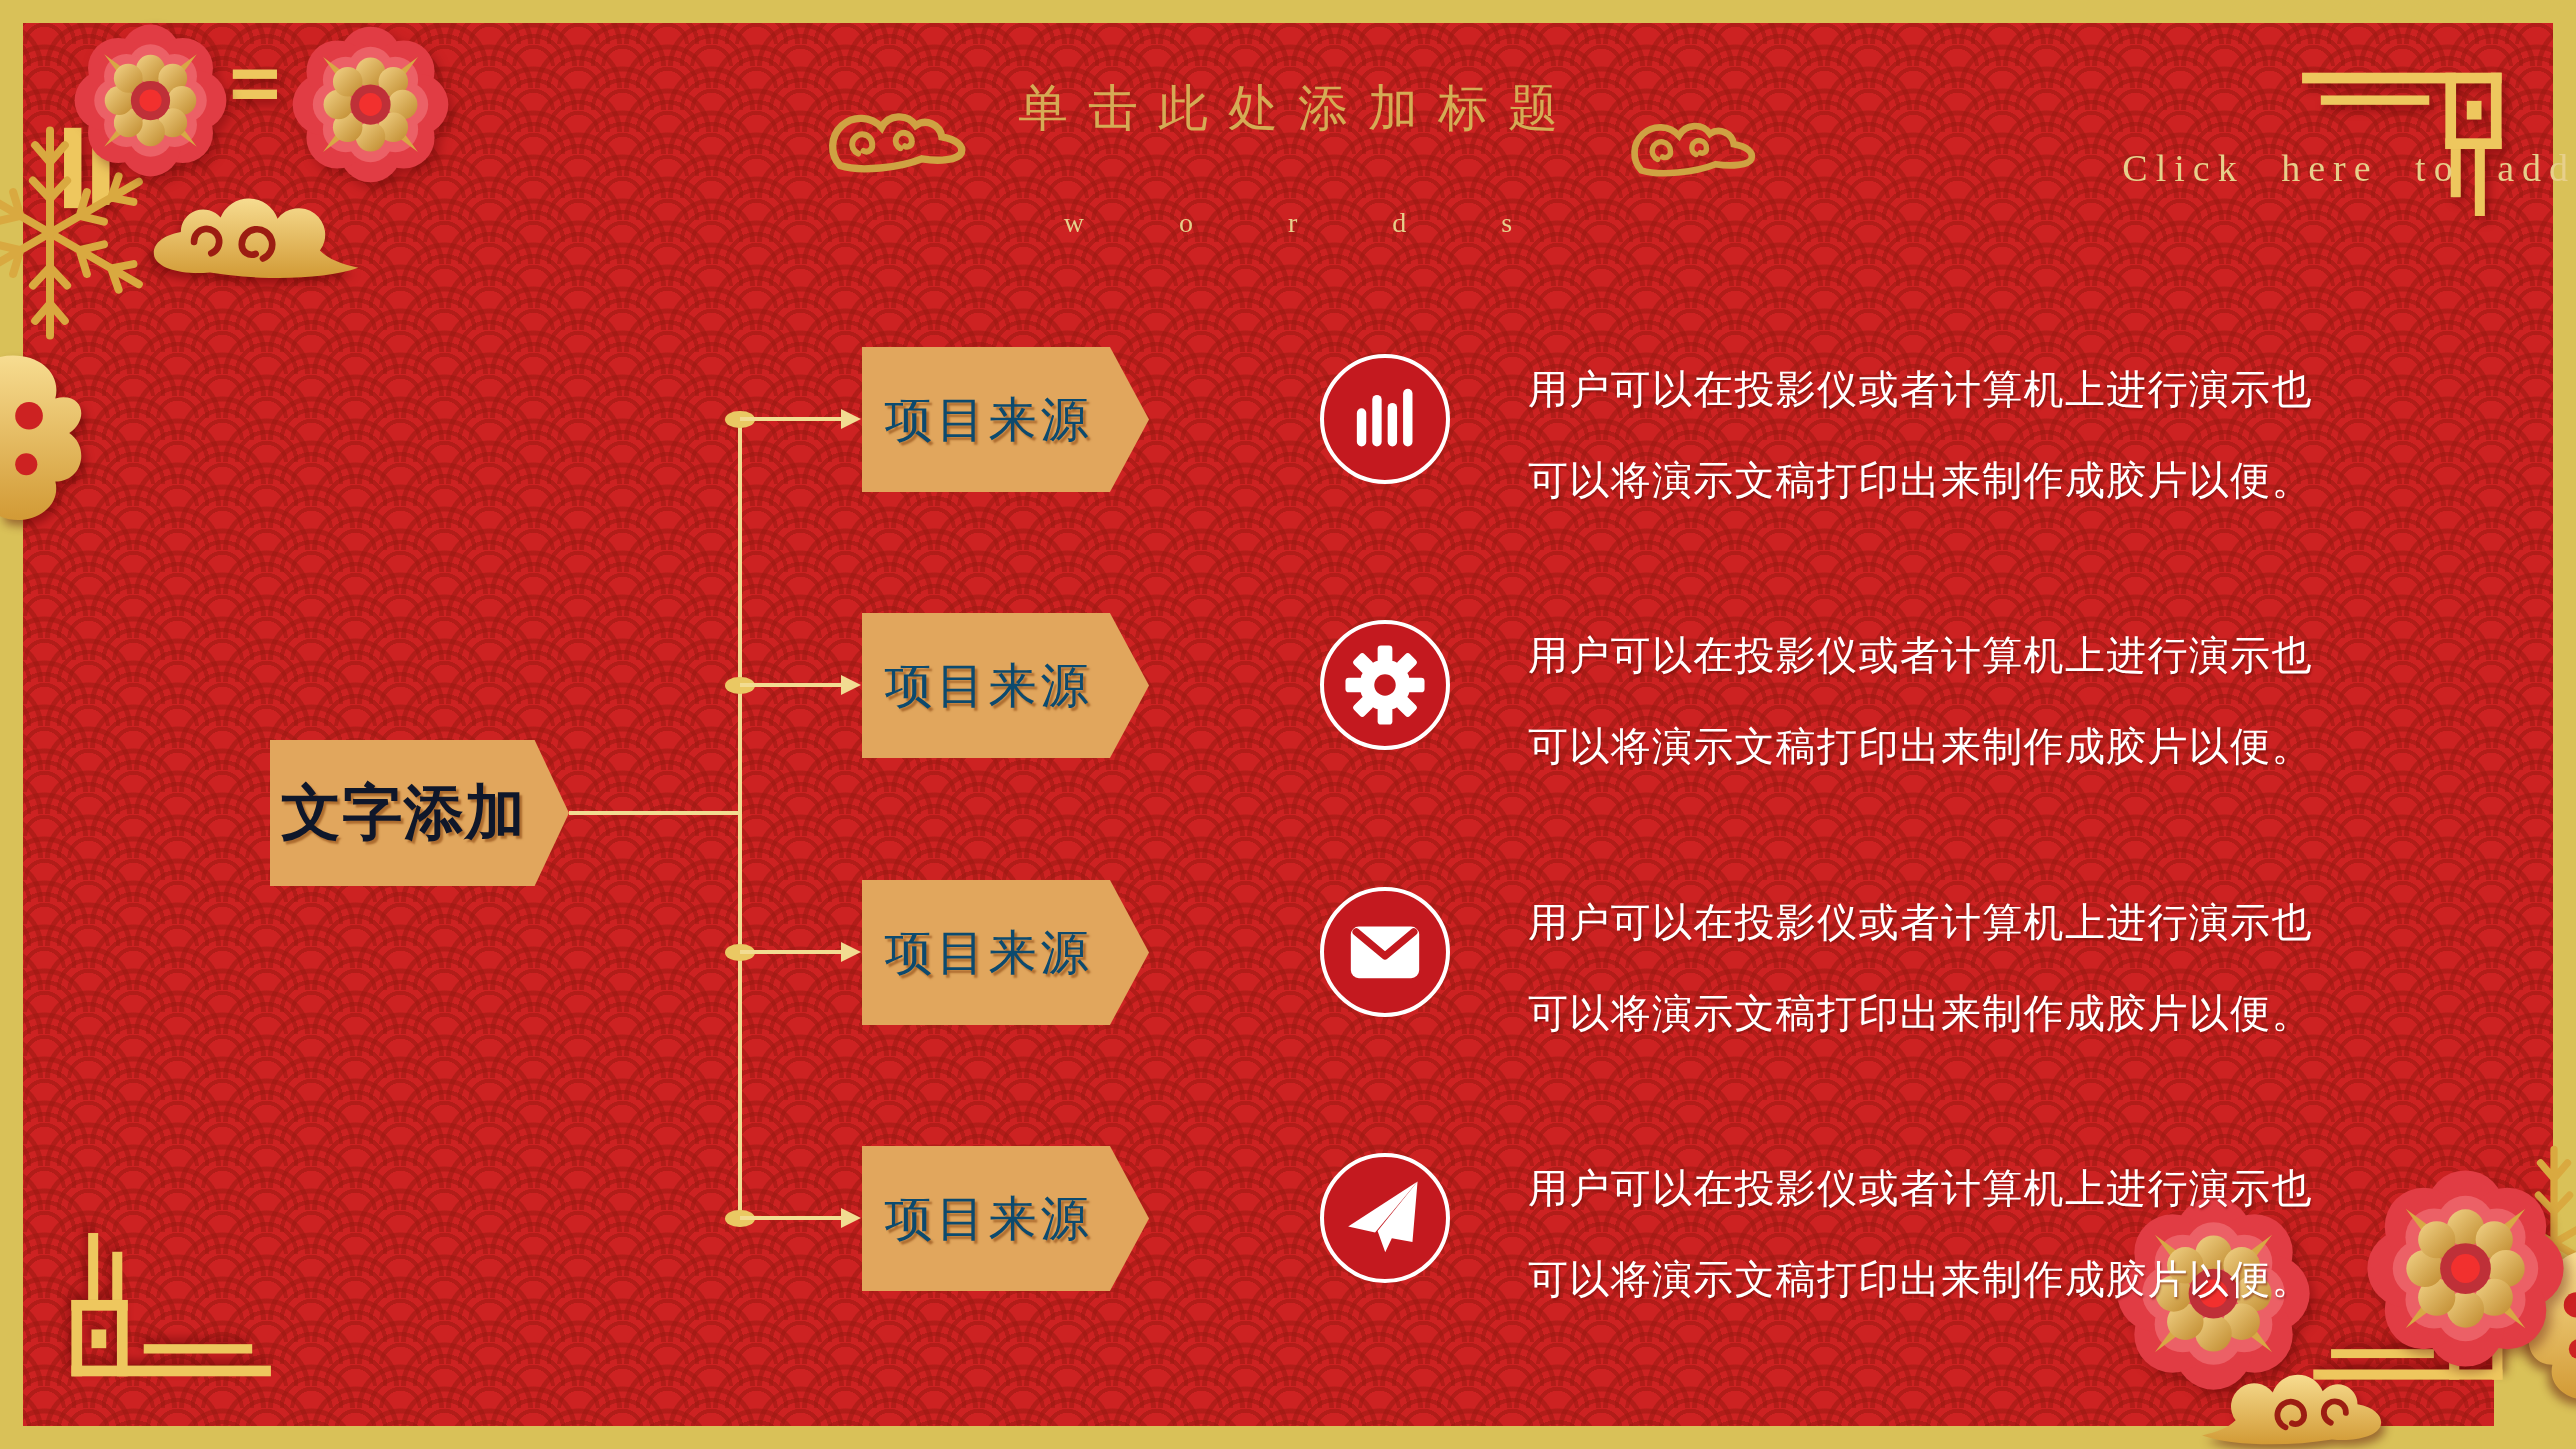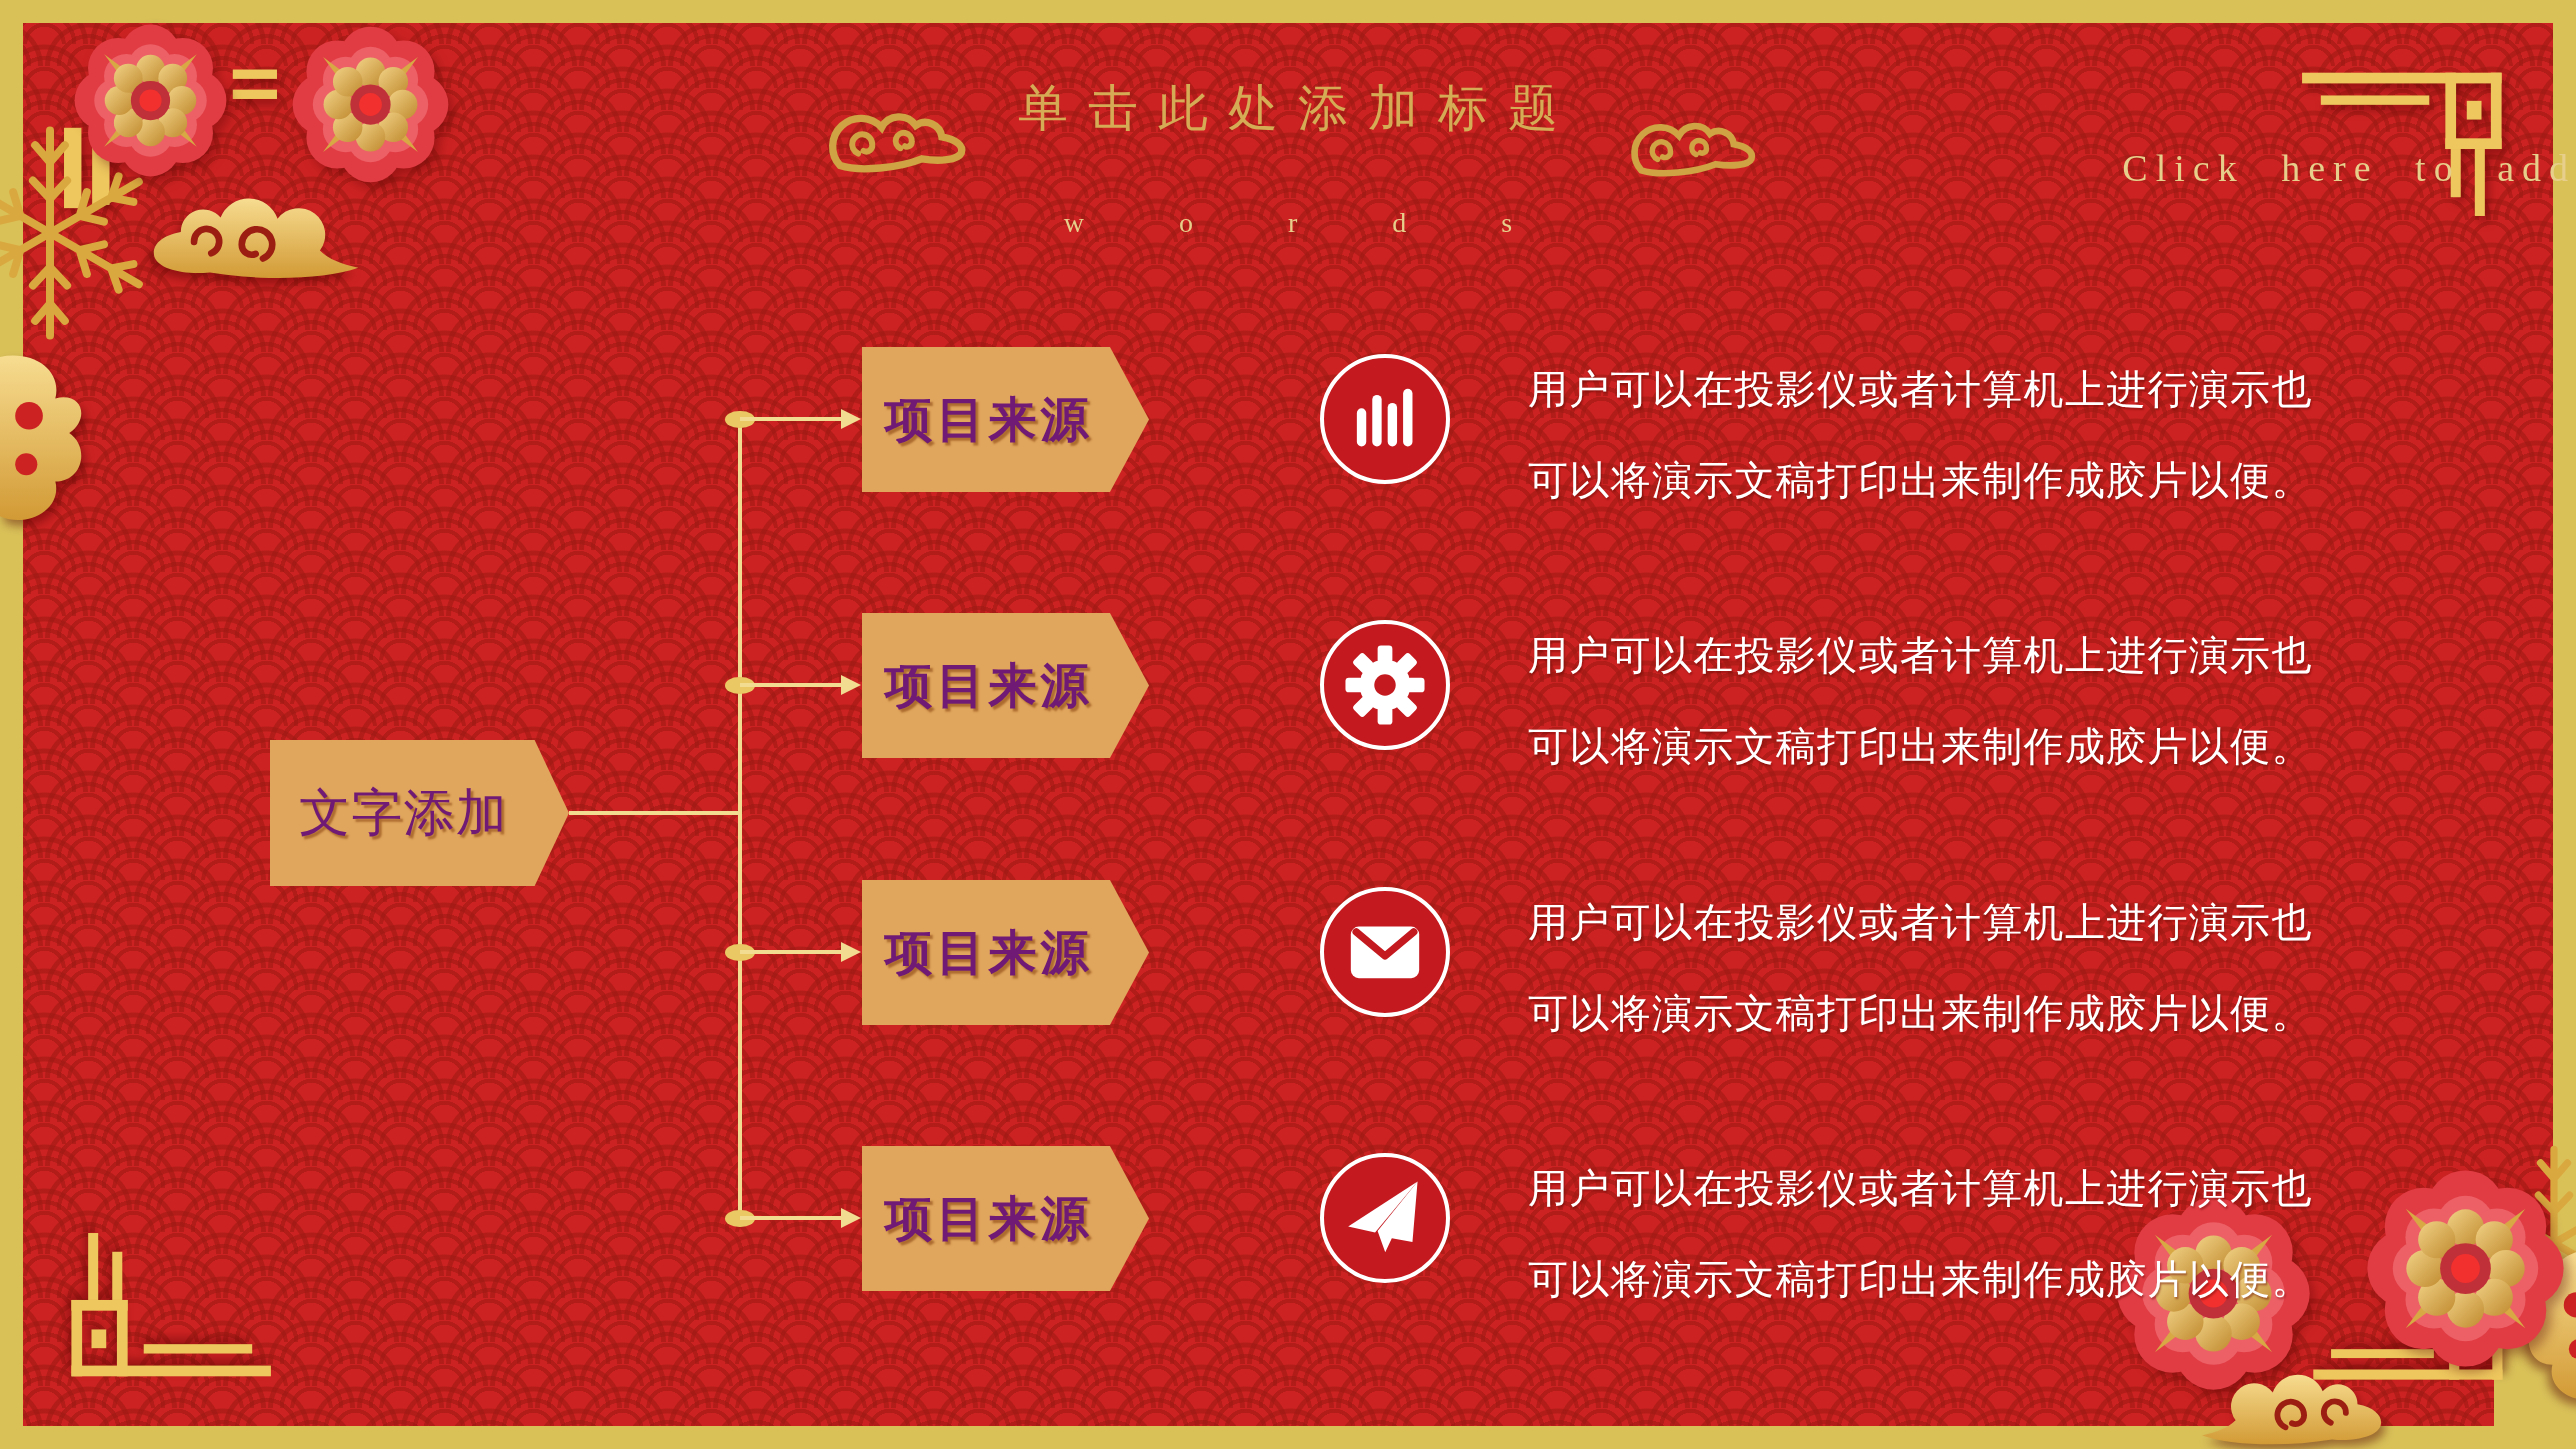--- a/index.html
+++ b/index.html
@@ -40,31 +40,31 @@
   .title{top:75px;font-size:50px;letter-spacing:20px;text-indent:20px;color:#d5ab55;font-weight:500;}
   .sub1{top:146px;font-size:38px;letter-spacing:8px;word-spacing:19px;color:#e7cf8b;text-align:right;}
   .sub2{top:207px;font-size:28px;letter-spacing:95px;text-indent:95px;color:#e7cf8b;}
 
   .vline{position:absolute;left:738px;top:417px;width:4px;height:804px;background:#f2dc92;z-index:28;}
   .hline{position:absolute;left:569px;top:811px;width:172px;height:4px;background:#f2dc92;z-index:28;}
   .root-box{position:absolute;left:270px;top:740px;width:299px;height:146px;background:#e1a65d;
     clip-path:polygon(0 0,88.5% 0,100% 50%,88.5% 100%,0 100%);z-index:30;
     display:flex;align-items:center;justify-content:center;padding-right:32px;box-sizing:border-box;
     filter:drop-shadow(4px 5.4px 5.4px rgba(90,0,0,.32));}
-  .root-box span{font-size:51px;font-weight:normal;color:#701a75;letter-spacing:1.3px;text-shadow:2.7px 3.4px 2px rgba(130,60,10,.55);}
+  .root-box span{font-size:60px;font-weight:bold;color:#0f172a;letter-spacing:1.3px;text-shadow:2.7px 3.4px 2px rgba(130,60,10,.55);}
 
   .branch-row{position:absolute;left:0;width:2576px;height:145px;z-index:30;}
   .dot{position:absolute;left:725px;top:64px;width:29.5px;height:17.4px;border-radius:50%;background:#eac863;}
   .shaft{position:absolute;left:740px;top:70px;width:102px;height:4px;background:#f2dc92;}
   .head{position:absolute;left:841px;top:62px;width:0;height:0;border-top:10px solid transparent;border-bottom:10px solid transparent;border-left:20px solid #f2dc92;}
   .bbox{position:absolute;left:862px;top:0;width:287px;height:145px;background:#e1a65d;
     clip-path:polygon(0 0,86.4% 0,100% 50%,86.4% 100%,0 100%);
     display:flex;align-items:center;justify-content:center;padding-right:34px;box-sizing:border-box;
     filter:drop-shadow(4px 5.4px 5.4px rgba(90,0,0,.32));}
-  .blabel{font-size:48px;font-weight:bold;color:#701a75;letter-spacing:4px;text-shadow:2.7px 3.4px 2px rgba(130,60,10,.55);}
+  .blabel{font-size:48px;font-weight:normal;color:#0c4a6e;letter-spacing:4px;text-shadow:2.7px 3.4px 2px rgba(130,60,10,.55);}
   .icirc{position:absolute;left:1320px;top:7.4px;width:130px;height:130px;}
   .icon-glyph{position:absolute;inset:0;width:100%;height:100%;}
   .desc{position:absolute;left:1528px;top:0;width:885px;color:#fff;font-size:40px;line-height:91px;
     letter-spacing:1.3px;white-space:nowrap;text-shadow:1.3px 2px 2px rgba(110,10,5,.5);font-family:Liberation Mono, monospace;}
   .defs{position:absolute;width:0;height:0;}
 </style>
 </head>
 <body>
 
 <div class="page">

